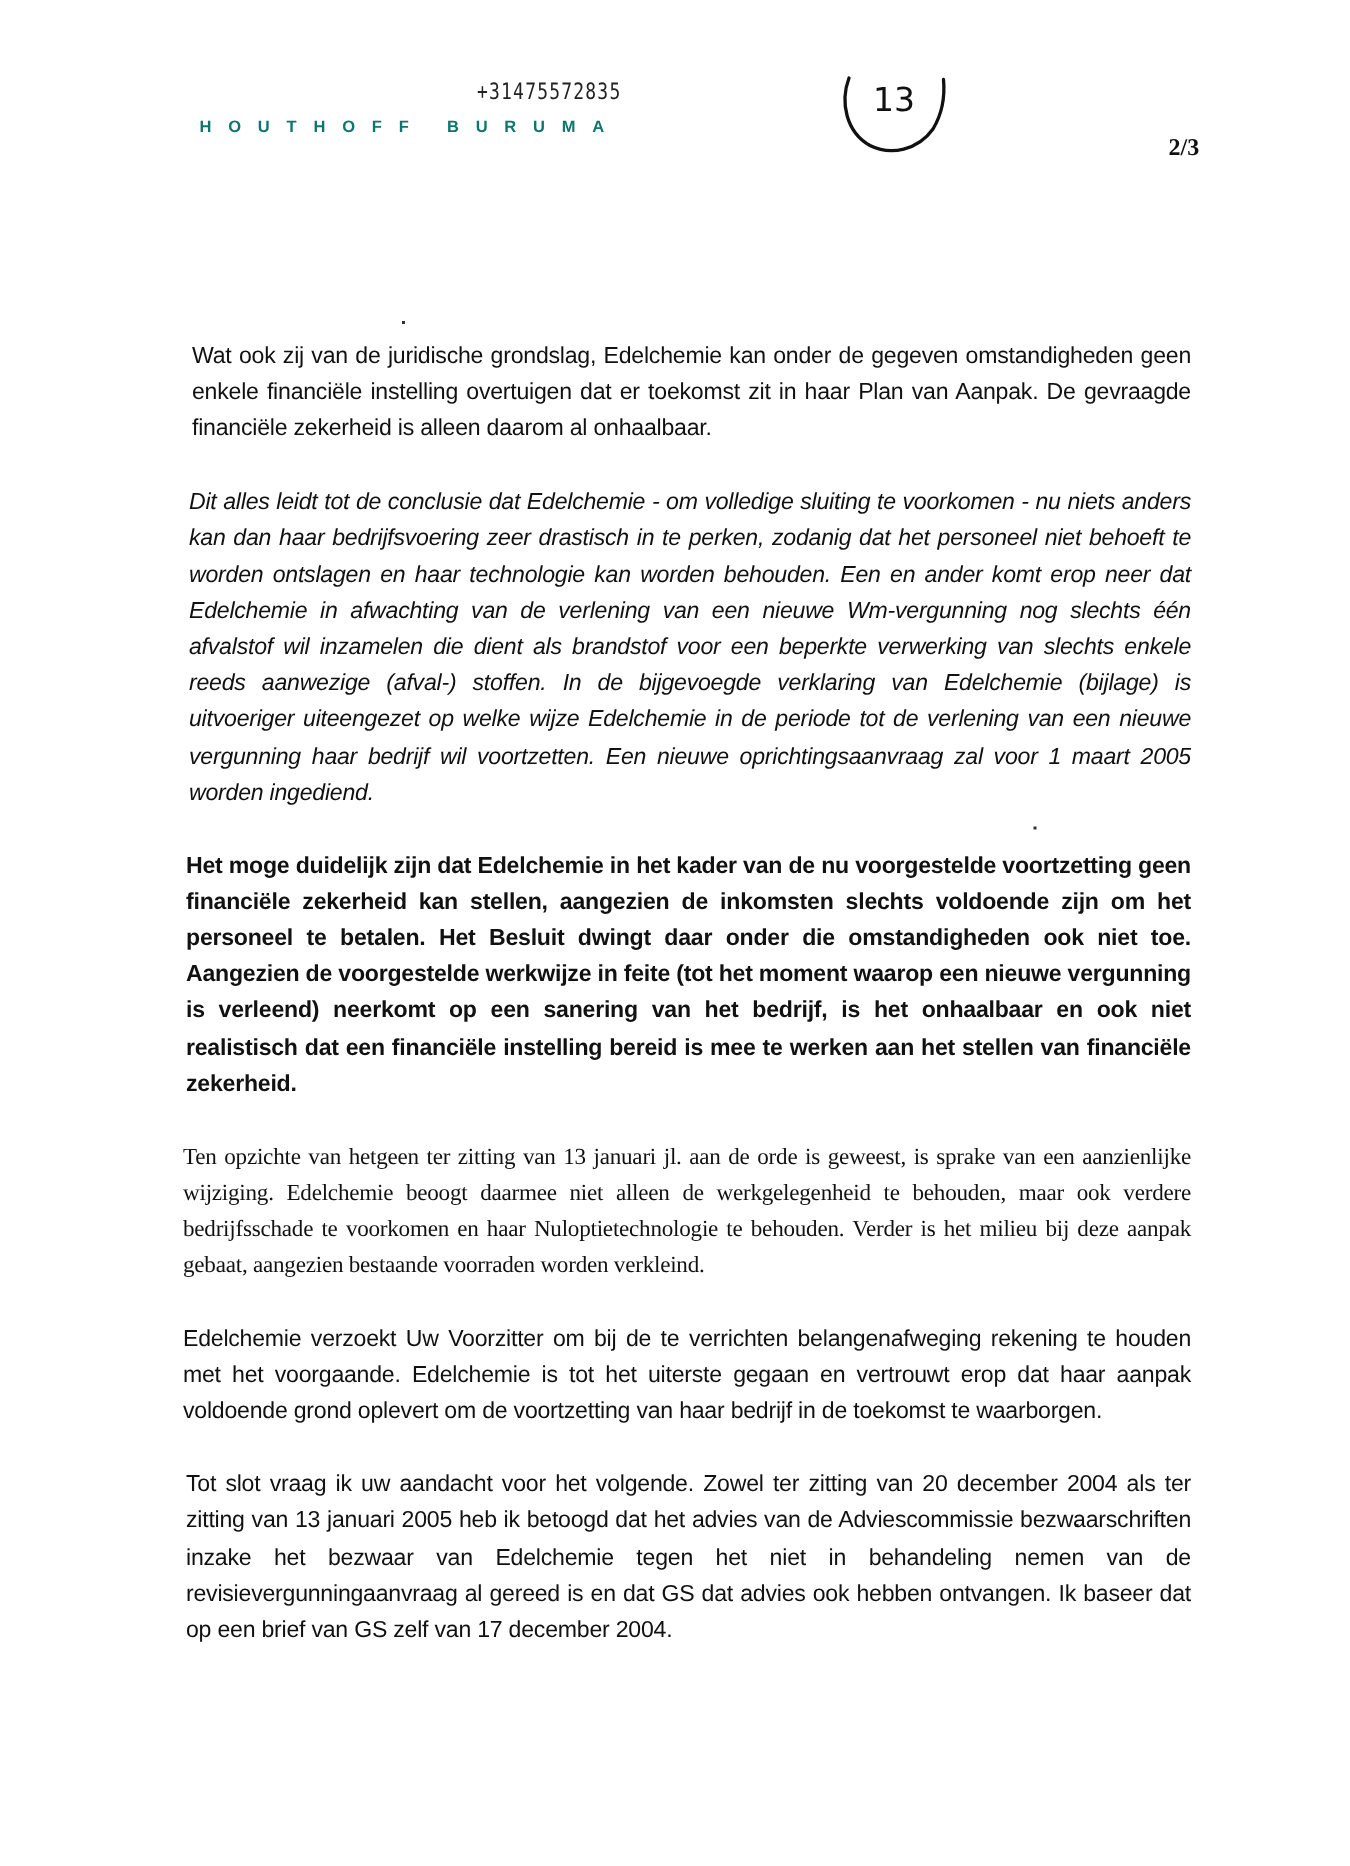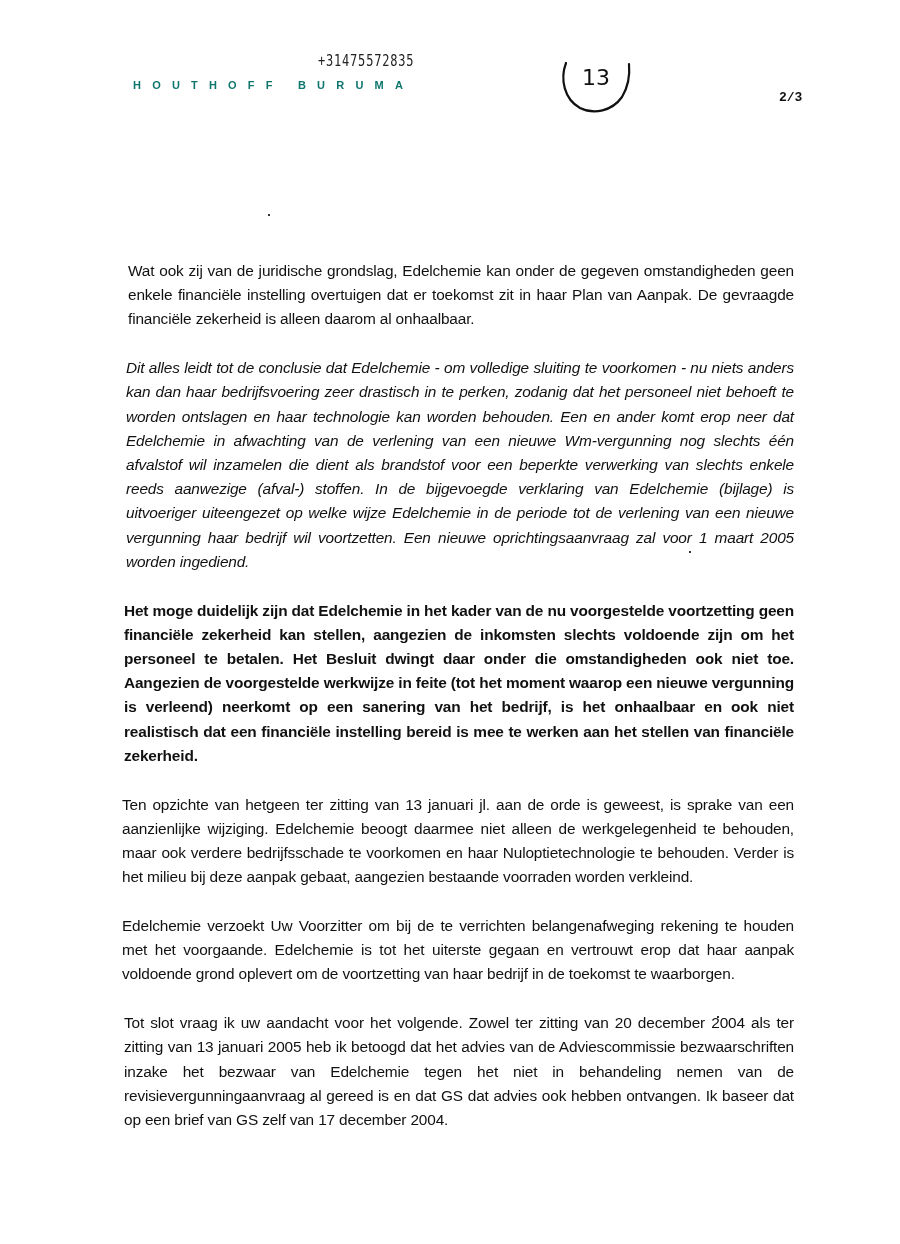--- a/index.html
+++ b/index.html
@@ -32,60 +32,59 @@
       top: 79px;
       font-family: "Liberation Sans", sans-serif;
       font-weight: bold;
       font-size: 11px;
       letter-spacing: 11.2px;
       color: #0f766e;
     }
     .hand-mark {
       position: absolute;
       left: 560px;
-      top: 61px;
+      top: 50px;
       width: 80px;
       height: 60px;
     }
     .page-number {
       position: absolute;
       left: 779px;
       top: 90px;
-      font-family: Liberation Mono, monospace;
+      font-family: Liberation Serif, serif;
       font-weight: bold;
-      font-size: 13px;
+      font-size: 16px;
       color: #111;
     }
     .speck {
       position: absolute;
       width: 2px;
       height: 2px;
       background: #333;
     }
     .body-text {
       position: absolute;
       left: 122px;
       top: 226px;
       width: 672px;
-      margin-top: 33px;
     }
     .para {
       margin: 0;
       font-family: "Liberation Sans", sans-serif;
       font-size: 15.4px;
       line-height: 24.2px;
       text-align: justify;
       color: #111;
       letter-spacing: -0.15px;
     }
     .para + .para { margin-top: 24.6px; }
     .p1 { padding-left: 6px; }
     .p2 { padding-left: 4px; font-style: italic; }
     .p3 { padding-left: 2px; font-weight: bold; }
-    .p4 { padding-left: 0px; }
+    .p4 { padding-left: 0px; font-family: Liberation Serif, serif; }
     .p5 { padding-left: 0px; }
     .p6 { padding-left: 2px; }
   </style>
 </head>
 <body>
 
 <div class="fax-number">+31475572835</div>
 <div class="firm-name">HOUTHOFF BURUMA</div>
 
 <div class="hand-mark">

